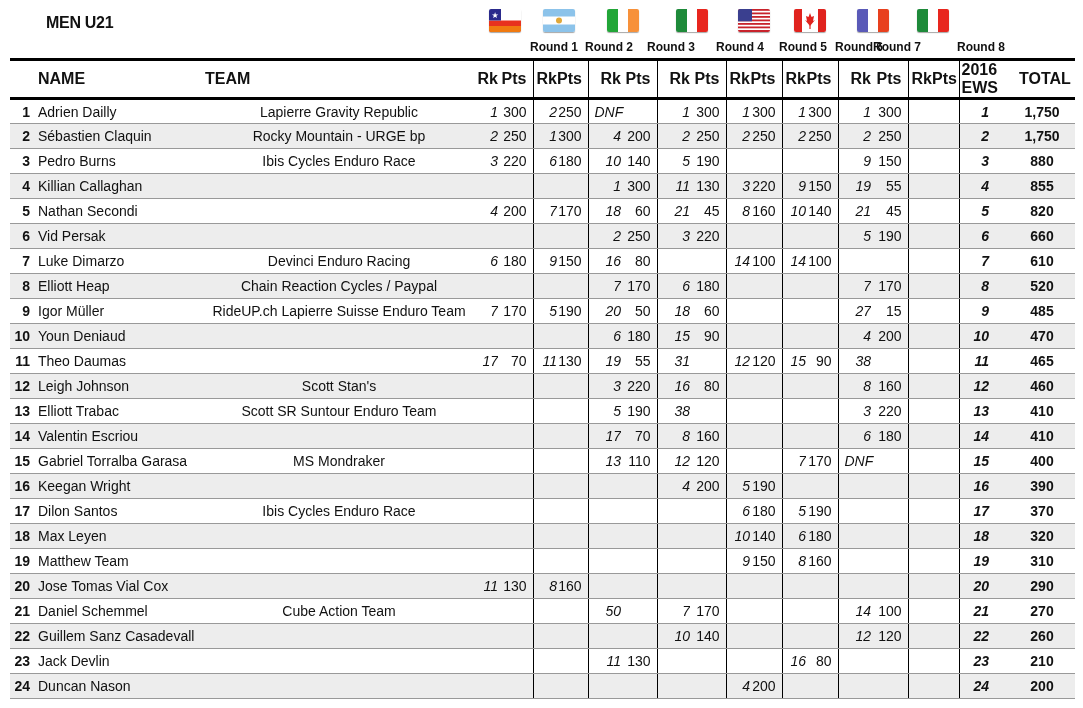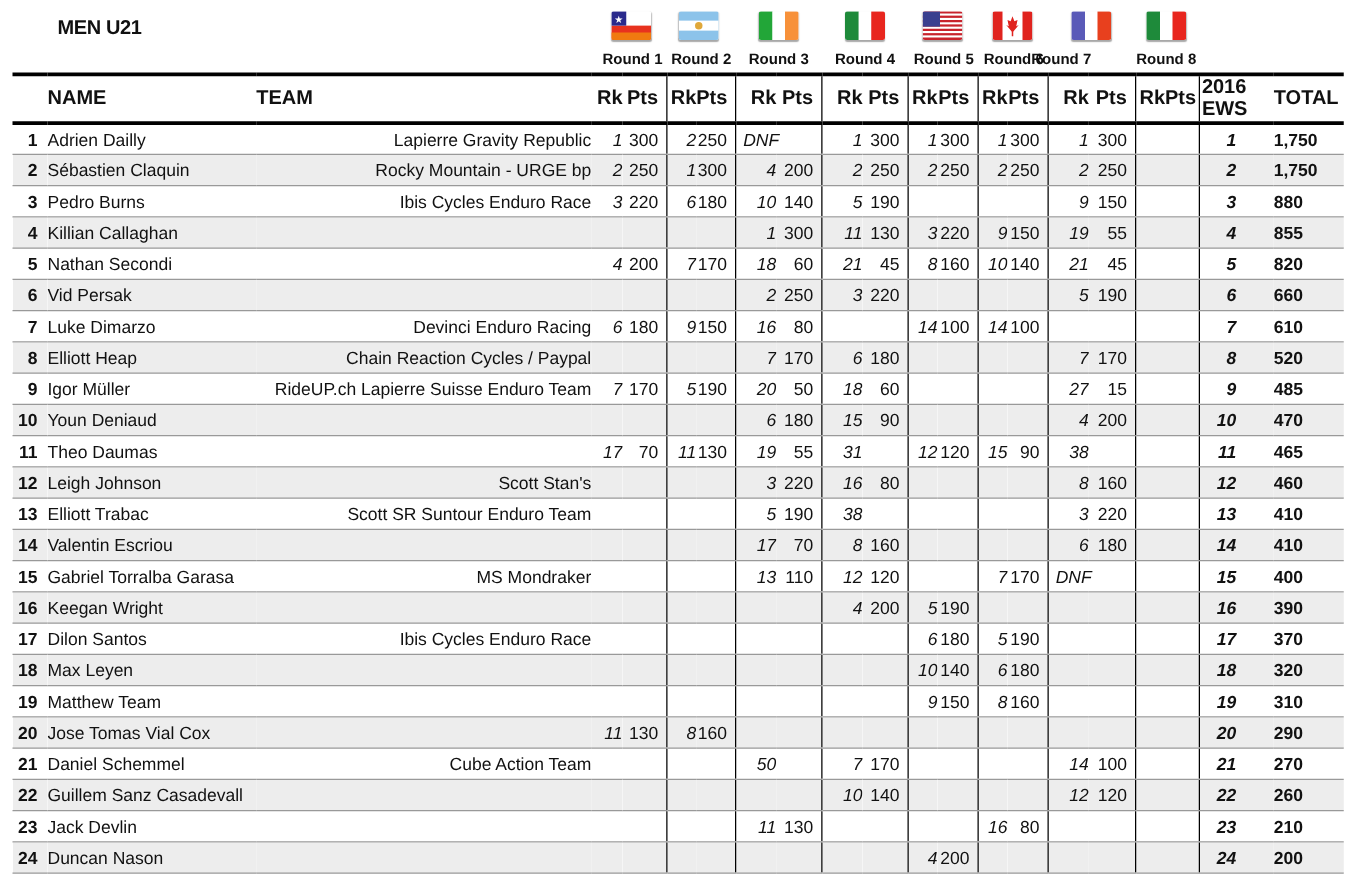--- a/index.html
+++ b/index.html
@@ -4,40 +4,40 @@
 <style>
   * { box-sizing: border-box; margin: 0; padding: 0; }
   html, body { width: 1083px; height: 708px; background: #ffffff; overflow: hidden; }
   body { font-family: "Liberation Sans", sans-serif; color: #111; position: relative; }
 
   .title { position: absolute; left: 46px; top: 14px; font-size: 16px; font-weight: bold; letter-spacing: -0.3px; }
 
   .flag { position: absolute; top: 9px; width: 32px; height: 23px; border-radius: 2px; overflow: hidden;
           box-shadow: 0 1px 1px rgba(0,0,0,0.35); }
   .flag svg { display: block; width: 100%; height: 100%; }
-  .round-label { position: absolute; top: 40px; font-size: 12px; font-weight: bold; text-align: center; white-space: nowrap; }
+  .round-label { position: absolute; top: 40px; font-size: 12px; font-weight: bold; text-align: center; white-space: nowrap; margin-left: 48px; }
 
   table.standings { position: absolute; left: 10px; top: 58px; width: 1065px; border-collapse: collapse; table-layout: fixed; font-size: 14px; }
   table.standings th { font-size: 16px; font-weight: bold; height: 24px; border-top: 3px solid #000; border-bottom: 3px solid #000; padding: 0; }
   table.standings td { height: 25px; border-bottom: 1px solid #999; padding: 0; white-space: nowrap; overflow: hidden; }
   table.standings tr.alt td { background: #ededed; }
 
   .c-pos { width: 28px; text-align: right; font-weight: bold; padding-right: 8px !important; }
   .c-name { width: 167px; text-align: left; }
-  .c-team { width: 267px; text-align: right; }
+  .c-team { width: 267px; text-align: center; }
   th.c-name, th.c-team { text-align: left; }
 
   .rd { border-left: 1px solid #000; }
   .rd-first { border-left: none; }
   .rk { font-style: italic; text-align: right; }
   .pts { text-align: right; padding-right: 6px !important; }
   th.rk { font-style: normal; }
 
   .ews { border-left: 1px solid #000; text-align: right; font-style: italic; font-weight: bold; padding-right: 30px !important; }
-  .total { text-align: left; font-weight: bold; padding-right: 10px !important; }
+  .total { text-align: center; font-weight: bold; padding-right: 10px !important; }
   th.ews { font-style: normal; text-align: left; padding-left: 2px !important; padding-right: 0 !important; }
   th.total { text-align: right; padding-right: 8px !important; }
   .dnf { font-style: italic; text-align: left; padding-left: 6px !important; }
 </style>
 </head>
 <body>
 
 <div class="title">MEN U21</div>
 
 <div class="flag" style="left:489px">

